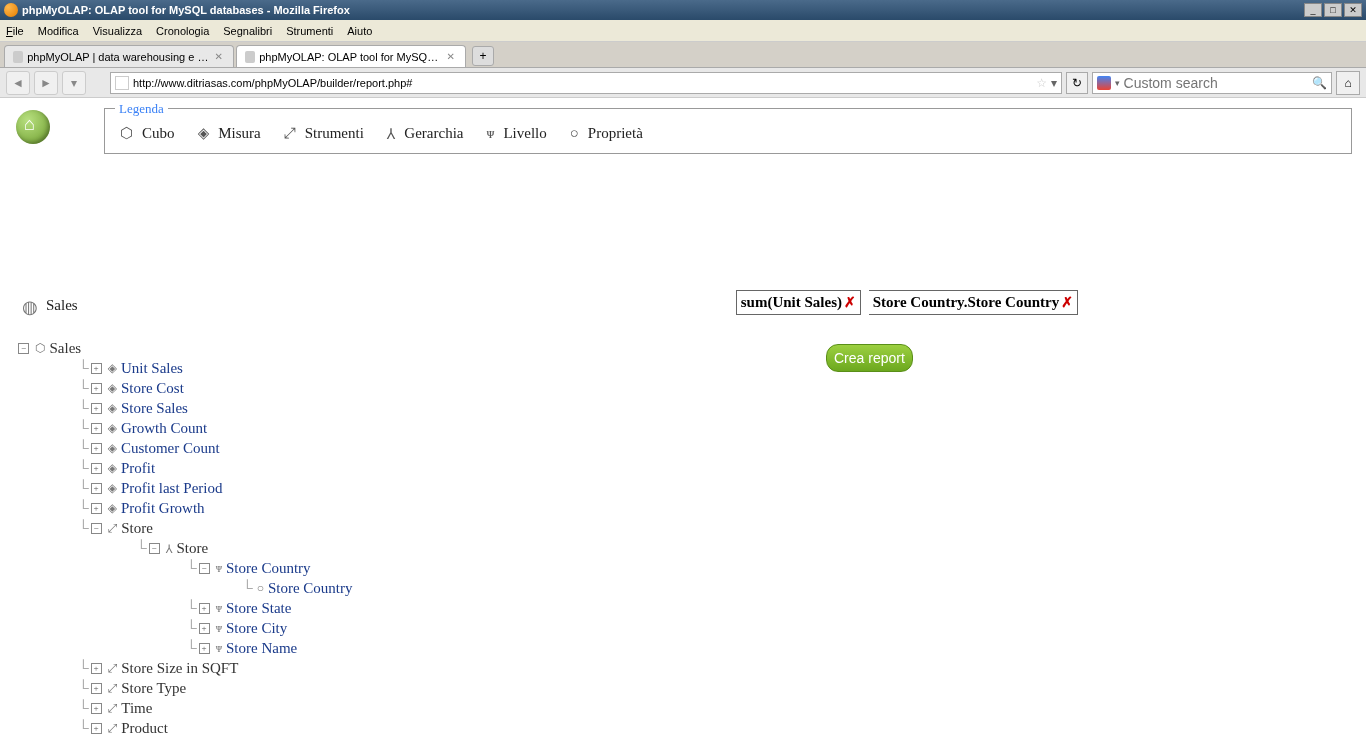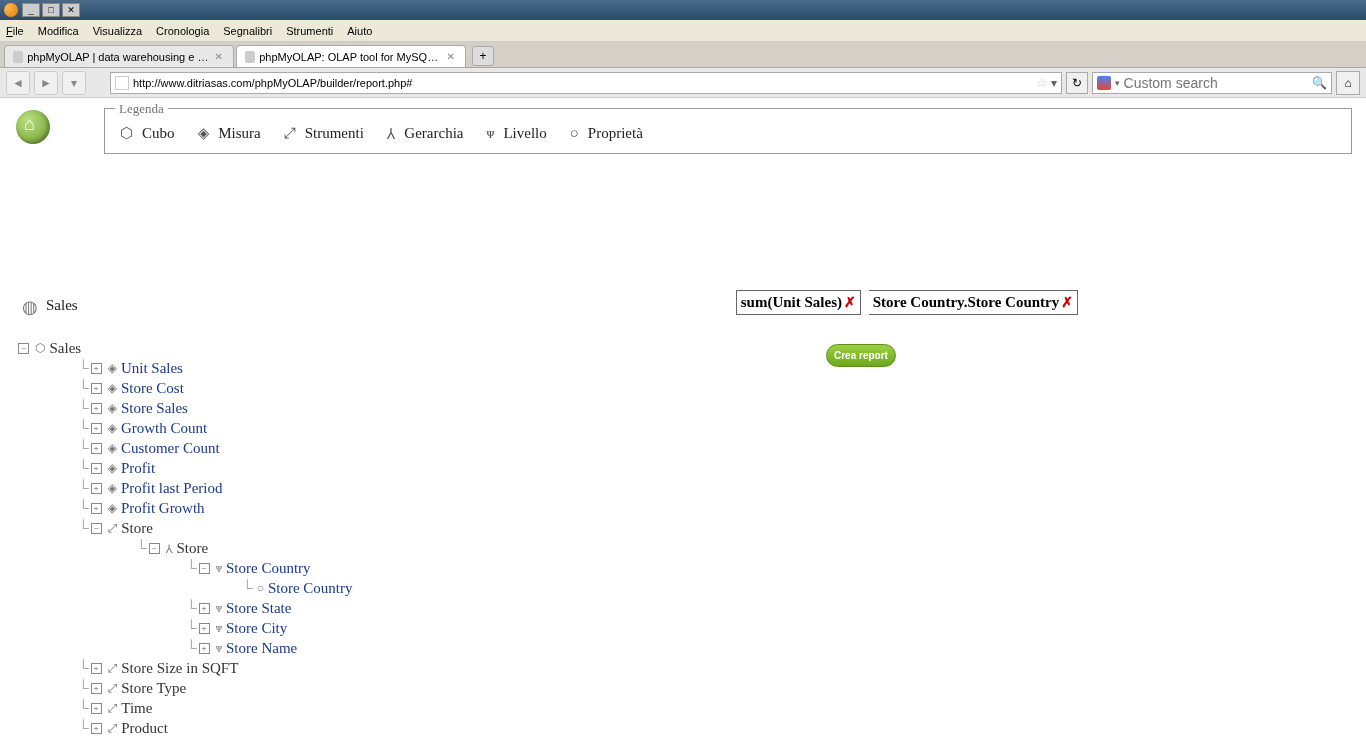--- a/index.html
+++ b/index.html
@@ -40,21 +40,21 @@
 .searchbox .mag { color: #888; cursor: pointer; }
 .home-btn { width: 24px; height: 24px; border: 1px solid #aaa; background: #f0f0f0; text-align: center; line-height: 22px; cursor: pointer; }
 
 
 .page { position: relative; padding: 10px 10px; height: calc(742px - 98px); font-family: Georgia, "Times New Roman", serif; }
 .home-orb { position: absolute; left: 16px; top: 12px; width: 34px; height: 34px; border-radius: 50%; background: radial-gradient(circle at 35% 30%, #b8e080, #6a9a2a); box-shadow: inset -2px -2px 4px rgba(0,0,0,.3); cursor: pointer; }
 .home-orb::after { content: "⌂"; color: #fff; position: absolute; left: 8px; top: 4px; font-size: 18px; }
 
 
 .legend { position: absolute; left: 104px; right: 14px; top: 10px; border: 1px solid #999; padding: 14px 12px 10px; }
-.legend-title { position: absolute; top: -8px; left: 10px; background: #fff; padding: 0 4px; font-size: 13px; color: #737373; }
+.legend-title { position: absolute; top: -8px; left: 10px; background: #fff; padding: 0 4px; font-size: 13px; color: #3b82f6; }
 .legend-items { display: flex; align-items: center; gap: 6px; font-size: 15px; color: #222; }
 .legend-items span.lbl { margin-right: 14px; text-align: right; }
 .legend-icon { font-size: 15px; margin: 0 3px; color: #555; }
 
 
 .cube-label { position: absolute; left: 22px; top: 198px; display: flex; align-items: center; gap: 6px; font-size: 15px; color: #222; }
 .cube-label .cube-sm { width:18px; height:18px; display:inline-block; position:relative; }
 .cube-sm::before { content:"◍"; font-size:18px; color:#777; }
 
 .tree { position: absolute; left: 18px; top: 240px; font-size: 15px; color: #333; }
@@ -67,27 +67,28 @@
 .ind3 { padding-left: 118px; }
 .ind4 { padding-left: 168px; }
 .ind5 { padding-left: 224px; }
 
 
 .sel-box { position: absolute; right: 288px; top: 192px; display: flex; gap: 8px; }
 .sel-cell { border: 1px solid #666; padding: 3px 4px; font-size: 15px; font-weight: bold; display:flex; align-items:center; gap:2px; font-family: Georgia, serif; }
 .sel-cell + .sel-cell { border-left: none; }
 .del-x { color: #c00; font-weight: bold; cursor: pointer; font-size: 14px; }
 
-.create-btn { position: absolute; left: 826px; top: 246px; background: linear-gradient(#9cd040, #6ca81e); color: #fff; border: 1px solid #5a8f18; border-radius: 12px; padding: 5px 7px; font-size: 10px; font-weight: bold; cursor: pointer; font-family: Arial, sans-serif; }
+.create-btn { position: absolute; left: 826px; top: 246px; background: linear-gradient(#9cd040, #6ca81e); color: #fff; border: 1px solid #5a8f18; border-radius: 12px; padding: 5px 7px; font-size: 14px; font-weight: normal; cursor: pointer; font-family: Arial, sans-serif; }
 </style>
 </head>
 <body>
 
 <div class="titlebar">
   <div class="ff-icon"></div>
+  <div class="title">phpMyOLAP: OLAP tool for MySQL databases - Mozilla Firefox</div>
   <div class="win-btns">
     <div class="win-btn">_</div>
     <div class="win-btn">□</div>
     <div class="win-btn">✕</div>
   </div>
 </div>
 
 <div class="menubar">
   <span><u>F</u>ile</span>
   <span>Modifica</span>

